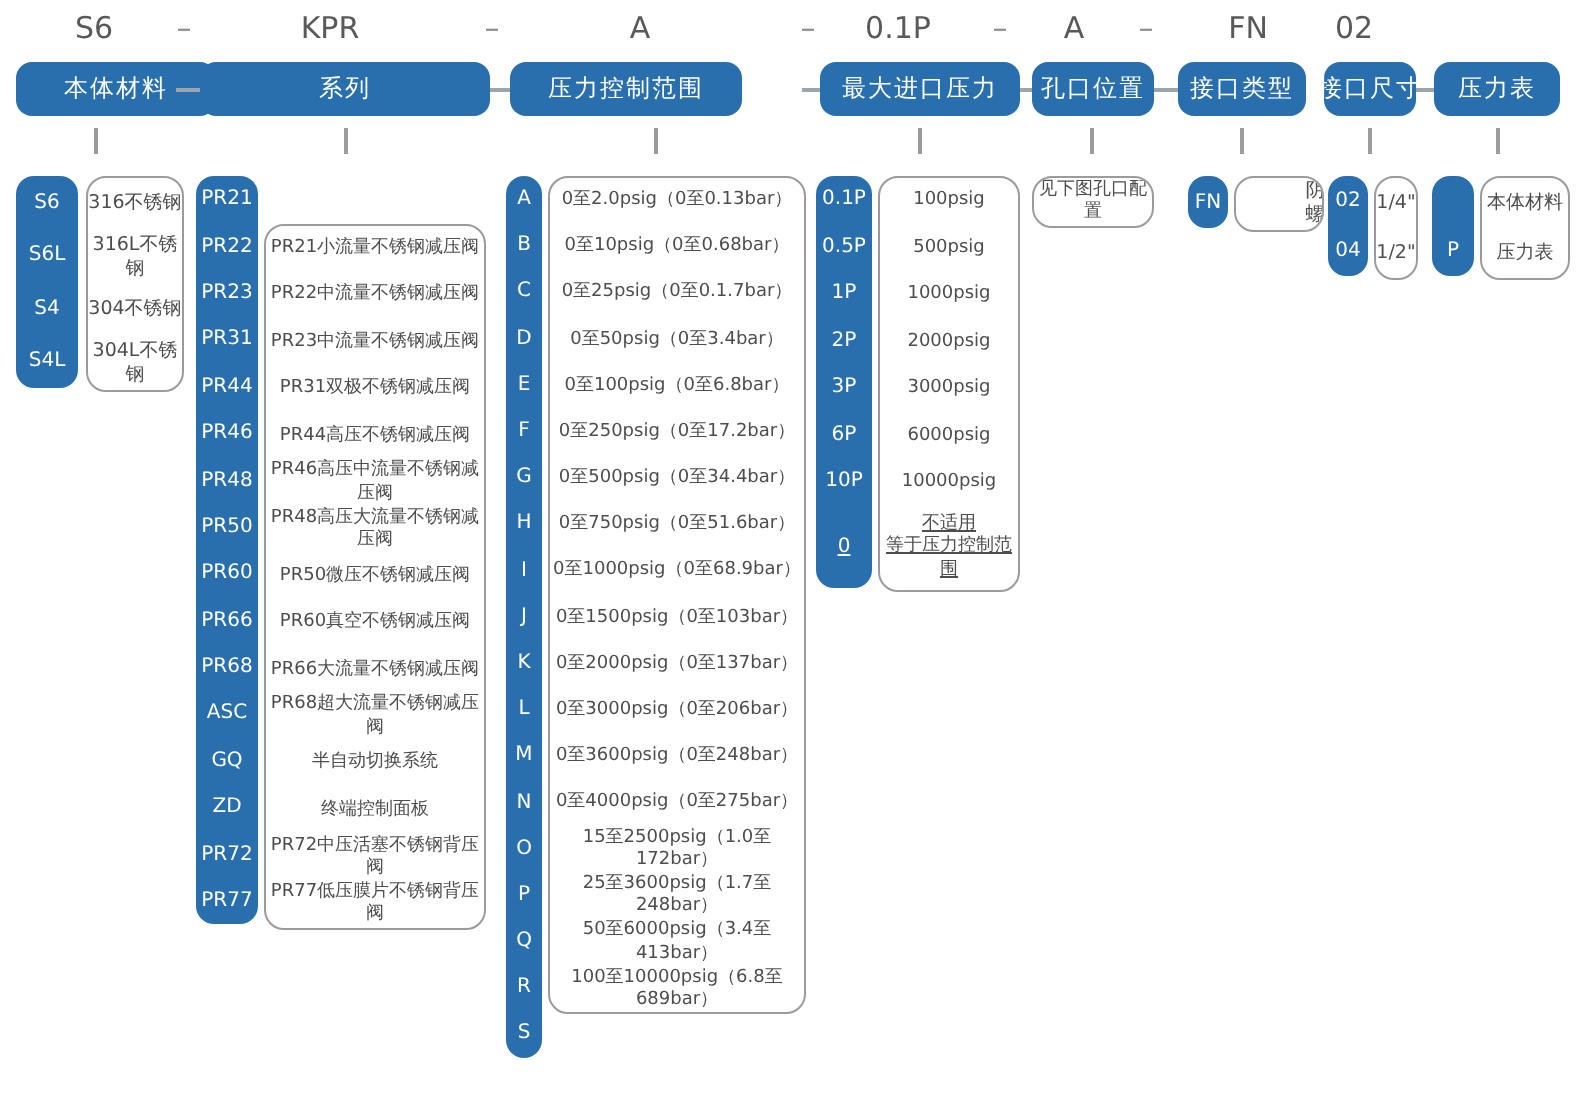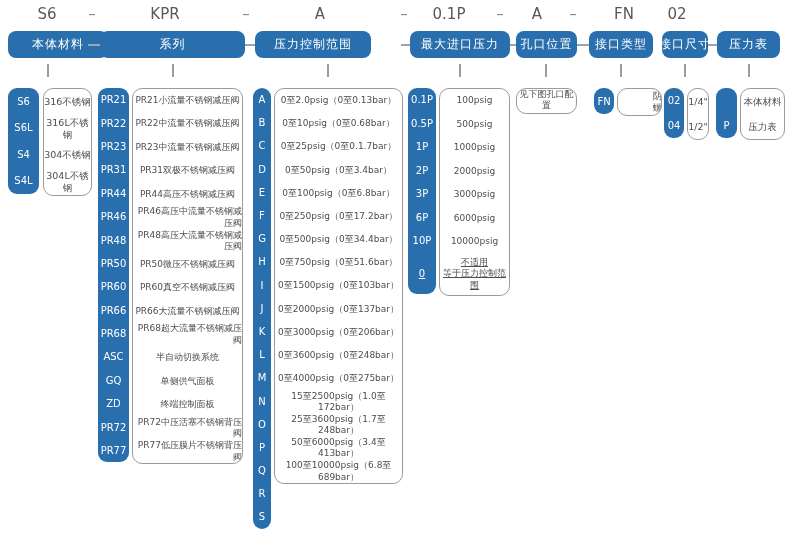--- a/index.html
+++ b/index.html
@@ -27,31 +27,31 @@
   .pill .cell{display:flex;align-items:center;justify-content:center;font-size:10px;white-space:nowrap;}
 
   
   .descbox{position:absolute;top:88px;background:#fff;border:1px solid #9b9b9b;border-radius:10px;
            color:#4d4d4d;overflow:hidden;box-sizing:border-box;}
   .descbox .cell{display:flex;align-items:center;justify-content:center;font-size:9px;
                  white-space:pre-line;text-align:center;line-height:1.25;}
 
   
   .c1 .cell{height:26.5px;}
-  .c2 .cell{height:23.4px;text-align:right;}
+  .c2 .cell{height:23.4px;}
   .c3 .cell{height:23.2px;}
   .c4 .cell{height:23.5px;}
   .c4 .cell.tall{height:41px;text-decoration:underline;}
   .c5 .cell{height:24px;}
   .c6 .cell{height:26px;}
   .c7 .cell{height:25px;}
   .c8 .cell{height:25px;}
 
   .pill.c1{left:8px;width:31px;}    .descbox.c1{left:43px;width:49px;}
-  .pill.c2{left:98px;width:31px;}   .descbox.c2{left:132px;width:111px;}
+  .pill.c2{left:98px;width:31px;}   .descbox.c2{left:132px;width:111px;margin-top:24px;}
   .pill.c3{left:253px;width:18px;}  .descbox.c3{left:274px;width:129px;}
   .pill.c4{left:408px;width:28px;}  .descbox.c4{left:439px;width:71px;}
                                     .descbox.c5{left:516px;width:61px;font-family:Liberation Mono, monospace;}
   .pill.c6{left:594px;width:20px;}  .descbox.c6{left:617px;width:45px;padding-left:36px;}
   .pill.c7{left:664px;width:20px;}  .descbox.c7{left:687px;width:22px;}
   .pill.c8{left:716px;width:21px;}  .descbox.c8{left:740px;width:45px;}
 
   .descbox.c1 .cell{font-size:9.5px;}
   .descbox.c6 .cell,.descbox.c7 .cell,.descbox.c8 .cell{font-size:9.5px;}
 </style>
@@ -137,21 +137,20 @@
       <div class="cell">PR23中流量不锈钢减压阀</div>
       <div class="cell">PR31双极不锈钢减压阀</div>
       <div class="cell">PR44高压不锈钢减压阀</div>
       <div class="cell">PR46高压中流量不锈钢减压阀</div>
       <div class="cell">PR48高压大流量不锈钢减压阀</div>
       <div class="cell">PR50微压不锈钢减压阀</div>
       <div class="cell">PR60真空不锈钢减压阀</div>
       <div class="cell">PR66大流量不锈钢减压阀</div>
       <div class="cell">PR68超大流量不锈钢减压阀</div>
       <div class="cell">半自动切换系统</div>
-      <div class="cell">单侧供气面板</div>
       <div class="cell">终端控制面板</div>
       <div class="cell">PR72中压活塞不锈钢背压阀</div>
       <div class="cell">PR77低压膜片不锈钢背压阀</div>
     </div>
 
   <div class="pill c3">
       <div class="cell">A</div>
       <div class="cell">B</div>
       <div class="cell">C</div>
       <div class="cell">D</div>
@@ -173,20 +172,21 @@
     </div>
   <div class="descbox c3">
       <div class="cell">0至2.0psig（0至0.13bar）</div>
       <div class="cell">0至10psig（0至0.68bar）</div>
       <div class="cell">0至25psig（0至0.1.7bar）</div>
       <div class="cell">0至50psig（0至3.4bar）</div>
       <div class="cell">0至100psig（0至6.8bar）</div>
       <div class="cell">0至250psig（0至17.2bar）</div>
       <div class="cell">0至500psig（0至34.4bar）</div>
       <div class="cell">0至750psig（0至51.6bar）</div>
+      <div class="cell">0至1000psig（0至68.9bar）</div>
       <div class="cell">0至1500psig（0至103bar）</div>
       <div class="cell">0至2000psig（0至137bar）</div>
       <div class="cell">0至3000psig（0至206bar）</div>
       <div class="cell">0至3600psig（0至248bar）</div>
       <div class="cell">0至4000psig（0至275bar）</div>
       <div class="cell">15至2500psig（1.0至172bar）</div>
       <div class="cell">25至3600psig（1.7至248bar）</div>
       <div class="cell">50至6000psig（3.4至413bar）</div>
       <div class="cell">100至10000psig（6.8至689bar）</div>
     </div>

